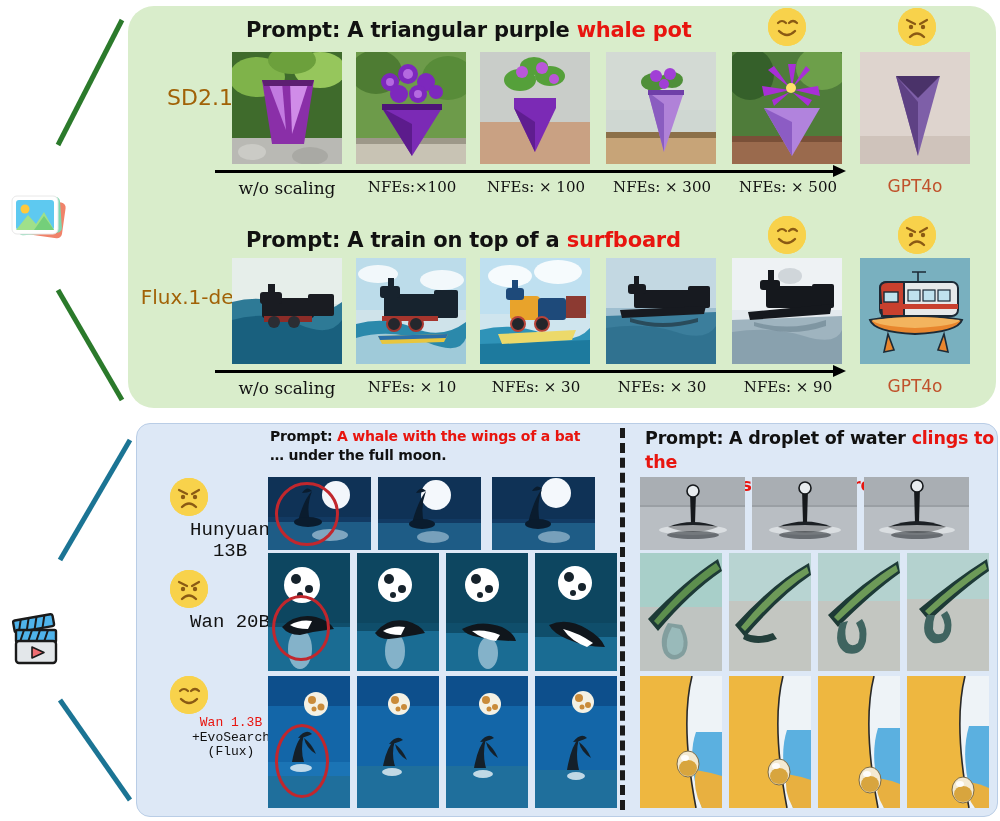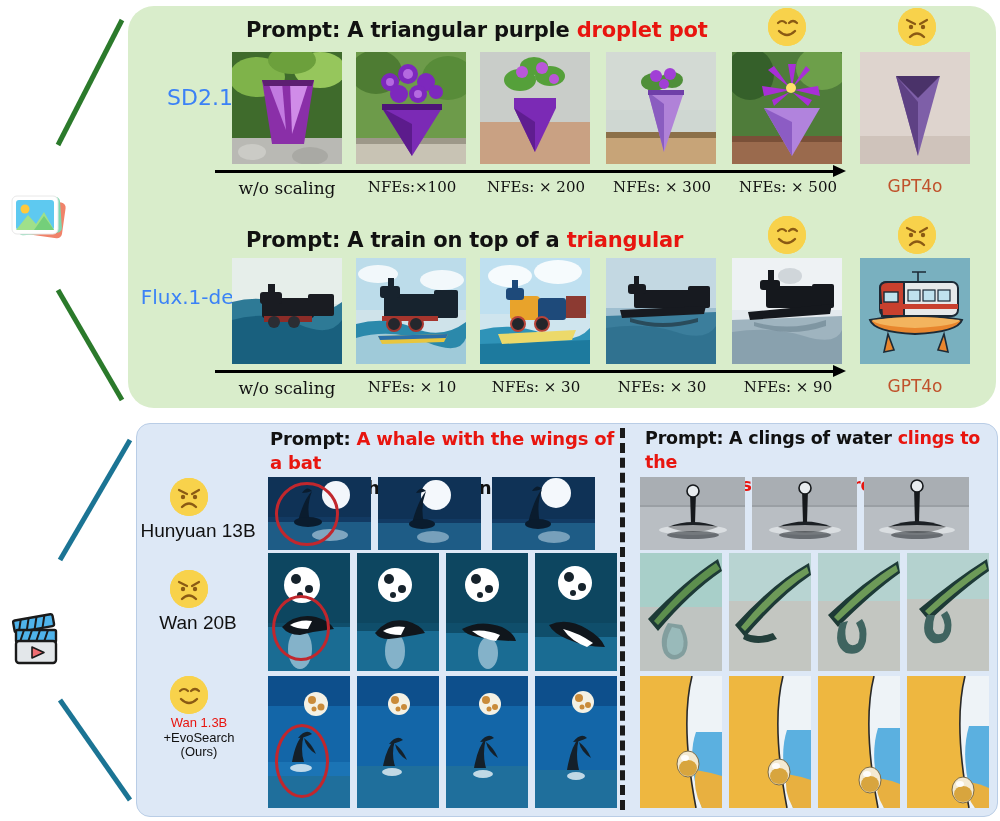--- a/index.html
+++ b/index.html
@@ -24,21 +24,21 @@
   }
 
   .prompt{
     font-family:"DejaVu Sans", sans-serif;
     font-weight:700;color:#111;letter-spacing:-0.2px;
   }
   .prompt .hl{color:#e8150f;}
 
   .model-label{
     font-family:"DejaVu Sans", sans-serif;
-    color:#3b82f6;font-weight:400;
+    color:#a16207;font-weight:400;
   }
 
   .nfe-label{
     font-family:"DejaVu Serif", serif;
     font-size:15px;color:#111;text-align:center;font-weight:400;
   }
   .gpt-label{
     font-family:"DejaVu Sans", sans-serif;
     font-size:17px;color:#c0522b;text-align:center;font-weight:400;
   }
@@ -60,22 +60,23 @@
   
   #blue-divider{
     position:absolute;left:620px;top:428px;width:0;height:382px;
     border-left:5px dashed #1a1a1a;
   }
 
   .circle-mark{position:absolute;border:3px solid #c1272d;border-radius:50%;}
 
   .vlabel{
     position:absolute;text-align:center;
-    font-family:Liberation Sans, sans-serif;color:#111;
+    font-family:Liberation Mono, monospace;color:#111;
     line-height:1.12;
+    padding-left:32px;
   }
   .vlabel .red{color:#e8150f;}
 </style>
 </head>
 <body>
 
 <svg class="abs" style="left:0;top:0;width:1000px;height:821px;pointer-events:none;">
   <line x1="58" y1="145" x2="122" y2="20" stroke="#2b7a2b" stroke-width="5"></line>
   <line x1="58" y1="290" x2="122" y2="400" stroke="#2b7a2b" stroke-width="5"></line>
   <line x1="60" y1="560" x2="130" y2="440" stroke="#1b7494" stroke-width="5"></line>
@@ -103,21 +104,21 @@
     <rect x="6" y="18" width="40" height="12" rx="1.5" fill="#4fb3ea" stroke="#1a1a1a" stroke-width="2.4"></rect>
     <path d="M14 18 L10 30 M22 18 L18 30 M30 18 L26 30 M38 18 L34 30" stroke="#1a1a1a" stroke-width="2"></path>
     <rect x="6" y="29" width="40" height="22" rx="3" fill="#e3e7ea" stroke="#1a1a1a" stroke-width="2.4"></rect>
     <path d="M22 35 L34 40.5 L22 46 Z" fill="#ef6d72" stroke="#1a1a1a" stroke-width="1.6" stroke-linejoin="round"></path>
   </svg>
 </div>
 
 <div id="green-panel"></div>
 
 <div class="prompt abs" style="left:246px;top:18px;font-size:21px;">
-  <span>Prompt: A triangular purple </span><span class="hl">droplet pot</span>
+  <span>Prompt: A triangular purple </span><span class="hl">whale pot</span>
 </div>
 
 <div class="model-label abs" style="left:145px;top:85px;width:110px;text-align:center;font-size:22px;">SD2.1</div>
 
 <div class="face" style="left:768px;top:8px;width:38px;height:38px;">
   <svg viewBox="0 0 38 38" width="38" height="38">
     <circle cx="19" cy="19" r="19" fill="#f8d24b"></circle>
     <path d="M10 15 q4 -4 8 0" stroke="#8a5a14" stroke-width="2.2" fill="none" stroke-linecap="round"></path>
     <path d="M21 15 q4 -4 8 0" stroke="#8a5a14" stroke-width="2.2" fill="none" stroke-linecap="round"></path>
     <path d="M11 23 q8 8 16 0" stroke="#8a5a14" stroke-width="2.4" fill="none" stroke-linecap="round"></path>
@@ -243,27 +244,27 @@
     <path d="M36 24 L58 50 L58 104 Z" fill="#5e4184"></path>
     <path d="M36 24 L80 24 L58 46 Z" fill="#4a3269"></path>
   </svg>
 </div>
 
 <div class="arrow-line" style="left:215px;top:170px;width:620px;"></div>
 <div class="arrow-head" style="left:833px;top:165px;"></div>
 
 <div class="nfe-label abs" style="left:222px;top:178px;width:130px;font-size:17px;">w/o scaling</div>
 <div class="nfe-label abs" style="left:350px;top:178px;width:124px;">NFEs:×100</div>
-<div class="nfe-label abs" style="left:474px;top:178px;width:124px;">NFEs: × 200</div>
+<div class="nfe-label abs" style="left:474px;top:178px;width:124px;">NFEs: × 100</div>
 <div class="nfe-label abs" style="left:600px;top:178px;width:124px;">NFEs: × 300</div>
 <div class="nfe-label abs" style="left:726px;top:178px;width:124px;">NFEs: × 500</div>
 <div class="gpt-label abs" style="left:858px;top:176px;width:114px;">GPT4o</div>
 
 <div class="prompt abs" style="left:246px;top:228px;font-size:21px;">
-  <span>Prompt: A train on top of a </span><span class="hl">triangular</span>
+  <span>Prompt: A train on top of a </span><span class="hl">surfboard</span>
 </div>
 
 <div class="model-label abs" style="left:128px;top:285px;width:130px;text-align:center;font-size:20px;">Flux.1-dev</div>
 
 <div class="face" style="left:768px;top:216px;width:38px;height:38px;">
   <svg viewBox="0 0 38 38" width="38" height="38">
     <circle cx="19" cy="19" r="19" fill="#f8d24b"></circle>
     <path d="M10 15 q4 -4 8 0" stroke="#8a5a14" stroke-width="2.2" fill="none" stroke-linecap="round"></path>
     <path d="M21 15 q4 -4 8 0" stroke="#8a5a14" stroke-width="2.2" fill="none" stroke-linecap="round"></path>
     <path d="M11 23 q8 8 16 0" stroke="#8a5a14" stroke-width="2.4" fill="none" stroke-linecap="round"></path>
@@ -401,27 +402,27 @@
 <div class="nfe-label abs" style="left:222px;top:378px;width:130px;font-size:17px;">w/o scaling</div>
 <div class="nfe-label abs" style="left:350px;top:378px;width:124px;text-align:center;">NFEs: × 10</div>
 <div class="nfe-label abs" style="left:474px;top:378px;width:124px;">NFEs: × 30</div>
 <div class="nfe-label abs" style="left:600px;top:378px;width:124px;">NFEs: × 30</div>
 <div class="nfe-label abs" style="left:726px;top:378px;width:124px;">NFEs: × 90</div>
 <div class="gpt-label abs" style="left:858px;top:376px;width:114px;">GPT4o</div>
 
 <div id="blue-panel"></div>
 <div id="blue-divider"></div>
 
-<div class="prompt abs" style="left:270px;top:427px;width:345px;font-size:18px;line-height:1.35;">
+<div class="prompt abs" style="left:270px;top:427px;width:345px;font-size:14px;line-height:1.35;">
   <span>Prompt: </span><span class="hl">A whale with the wings of a bat</span><br>
   <span>… under the full moon.</span>
 </div>
 
 <div class="prompt abs" style="left:645px;top:427px;width:352px;font-size:17.5px;line-height:1.35;">
-  <span>Prompt: A clings of water </span><span class="hl">clings to the</span><br>
+  <span>Prompt: A droplet of water </span><span class="hl">clings to the</span><br>
   <span class="hl">edge of a smooth mirror…</span>
 </div>
 
 <div class="face" style="left:170px;top:478px;width:38px;height:38px;">
   <svg viewBox="0 0 38 38" width="38" height="38">
     <circle cx="19" cy="19" r="19" fill="#f8d24b"></circle>
     <path d="M9 12 l8 4" stroke="#8a5a14" stroke-width="2.2" fill="none" stroke-linecap="round"></path>
     <path d="M29 12 l-7 4" stroke="#8a5a14" stroke-width="2.2" fill="none" stroke-linecap="round"></path>
     <circle cx="13" cy="19" r="2.2" fill="#8a5a14"></circle>
       <circle cx="25" cy="19" r="2.2" fill="#8a5a14"></circle>
@@ -450,21 +451,21 @@
   <svg viewBox="0 0 38 38" width="38" height="38">
     <circle cx="19" cy="19" r="19" fill="#f8d24b"></circle>
     <path d="M10 15 q4 -4 8 0" stroke="#8a5a14" stroke-width="2.2" fill="none" stroke-linecap="round"></path>
     <path d="M21 15 q4 -4 8 0" stroke="#8a5a14" stroke-width="2.2" fill="none" stroke-linecap="round"></path>
     <path d="M11 23 q8 8 16 0" stroke="#8a5a14" stroke-width="2.4" fill="none" stroke-linecap="round"></path>
   </svg>
 </div>
 <div class="vlabel" style="left:134px;top:716px;width:130px;font-size:13px;">
   <span class="red">Wan 1.3B</span><br>
   <span>+EvoSearch</span><br>
-  <span>(Ours)</span>
+  <span>(Flux)</span>
 </div>
 
 <div class="tile" style="left:268px;top:477px;width:103px;height:73px;">
   <svg viewBox="0 0 103 73" preserveAspectRatio="none">
     <rect width="103" height="73" fill="#123a63"></rect>
     <rect y="0" width="103" height="40" fill="#0f3256"></rect>
     <circle cx="68" cy="18" r="14" fill="#f2f6fb"></circle>
     <rect y="45" width="103" height="28" fill="#1e5c86"></rect>
     <ellipse cx="62" cy="58" rx="18" ry="6" fill="#cfe3f0" opacity=".55"></ellipse>
     <path d="M30 44 Q36 22 44 14 Q38 30 42 44 Z" fill="#0a1c2e"></path>

